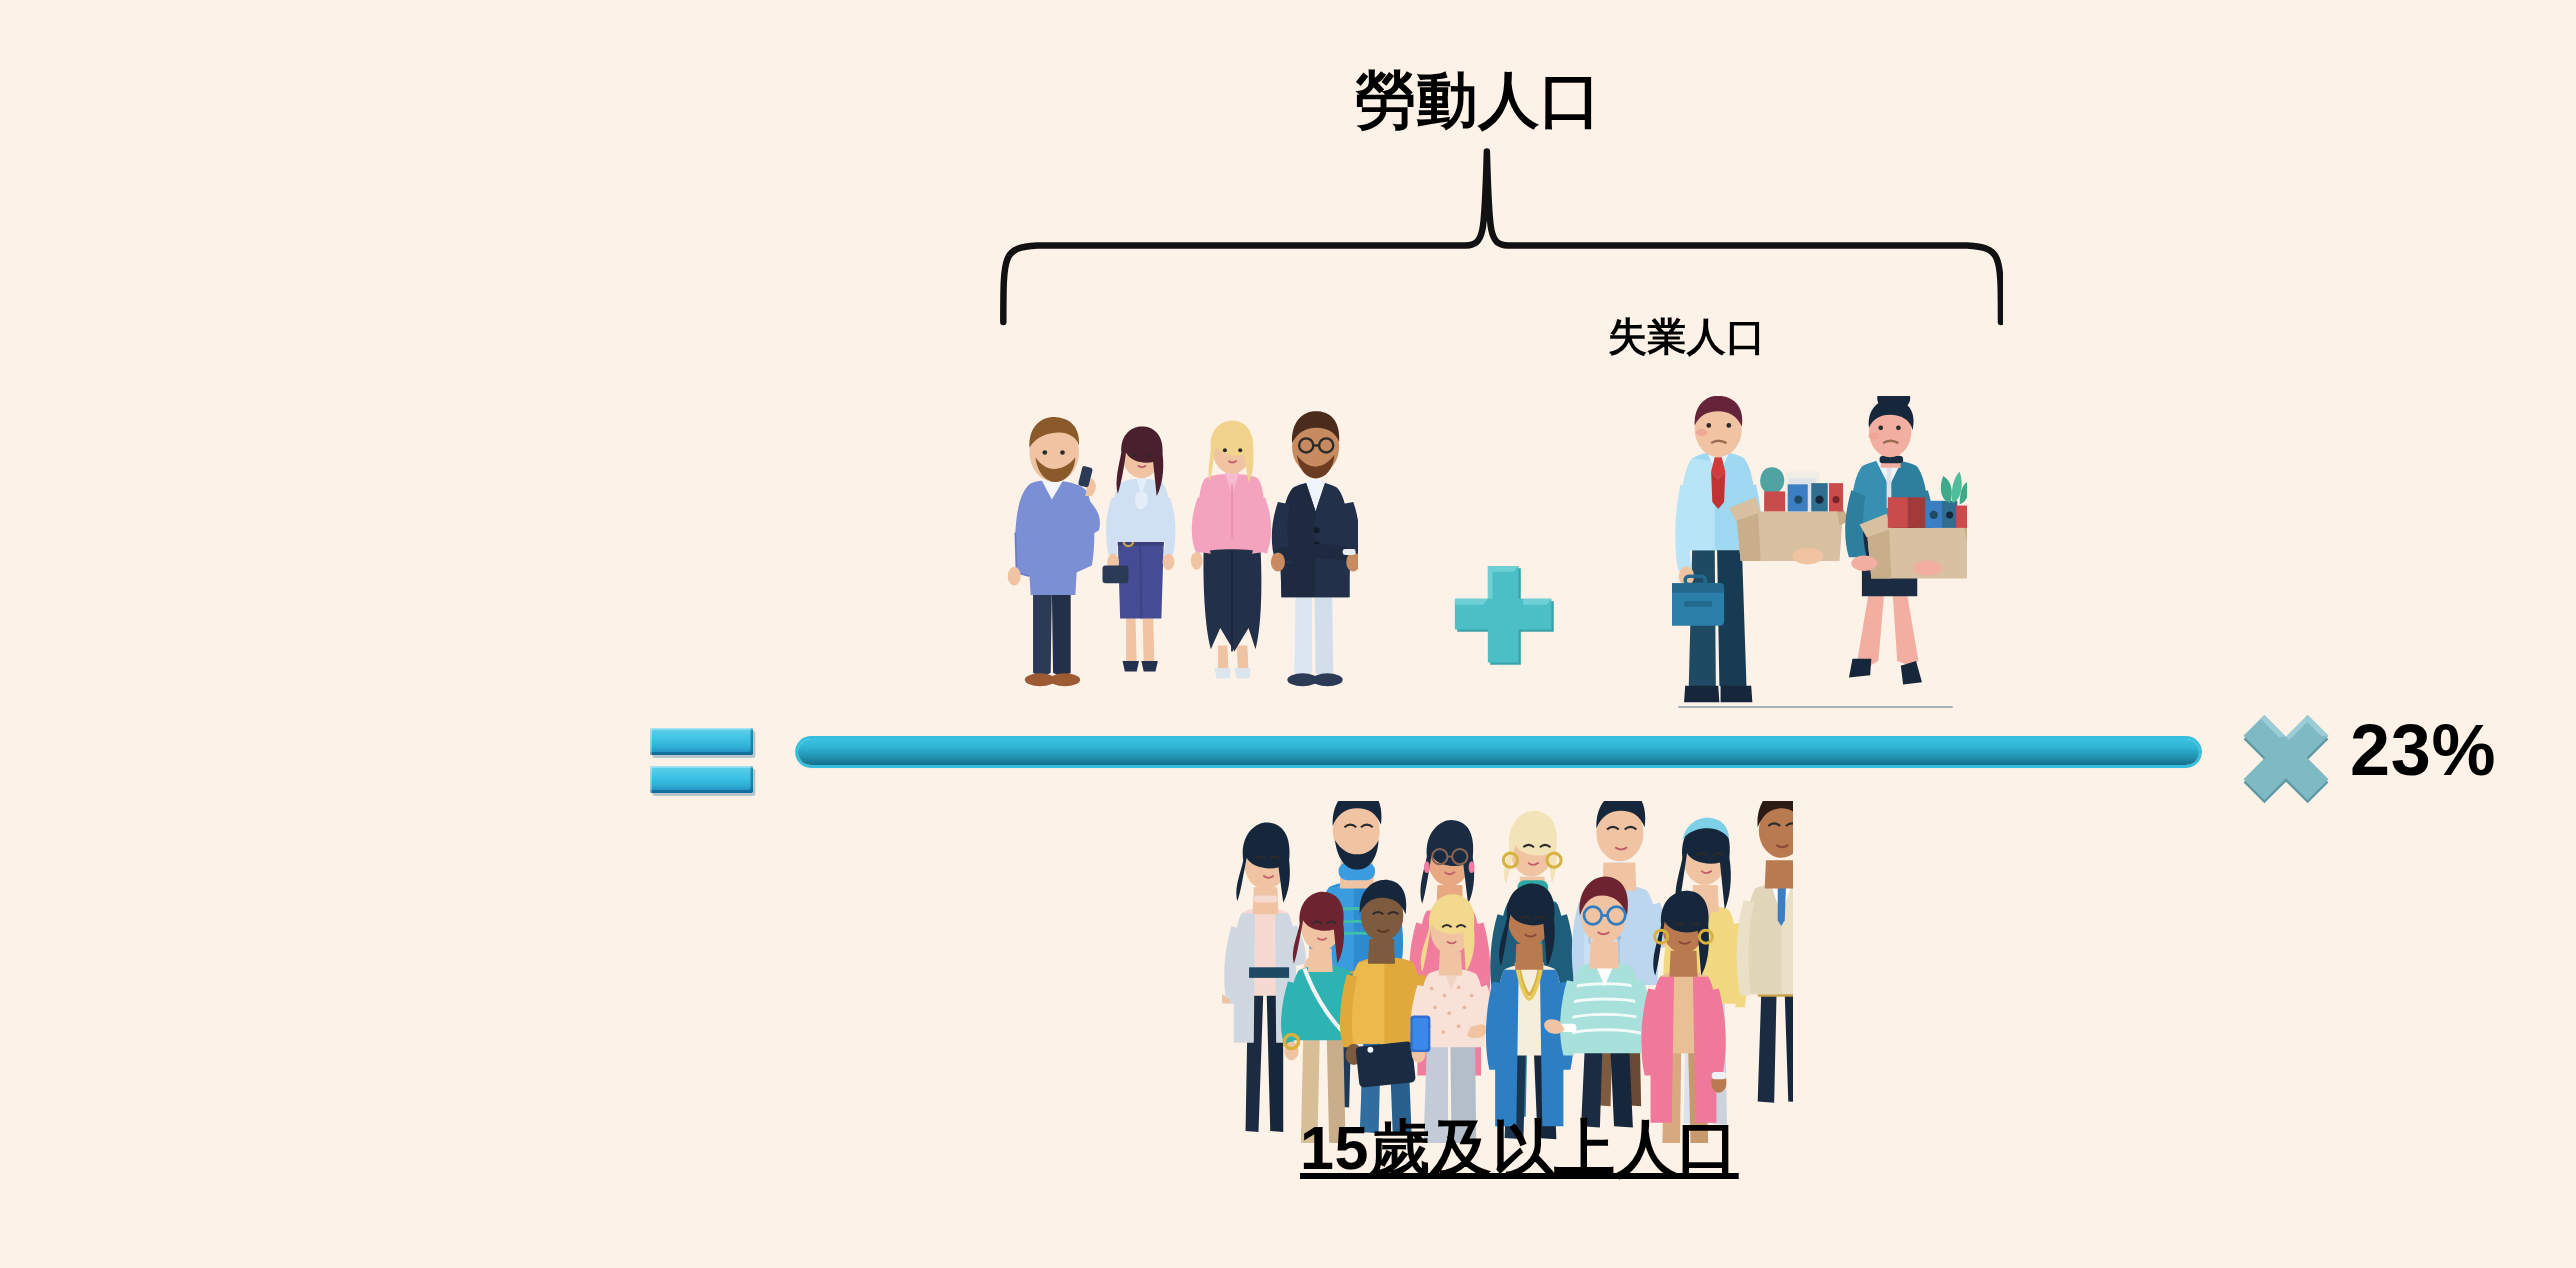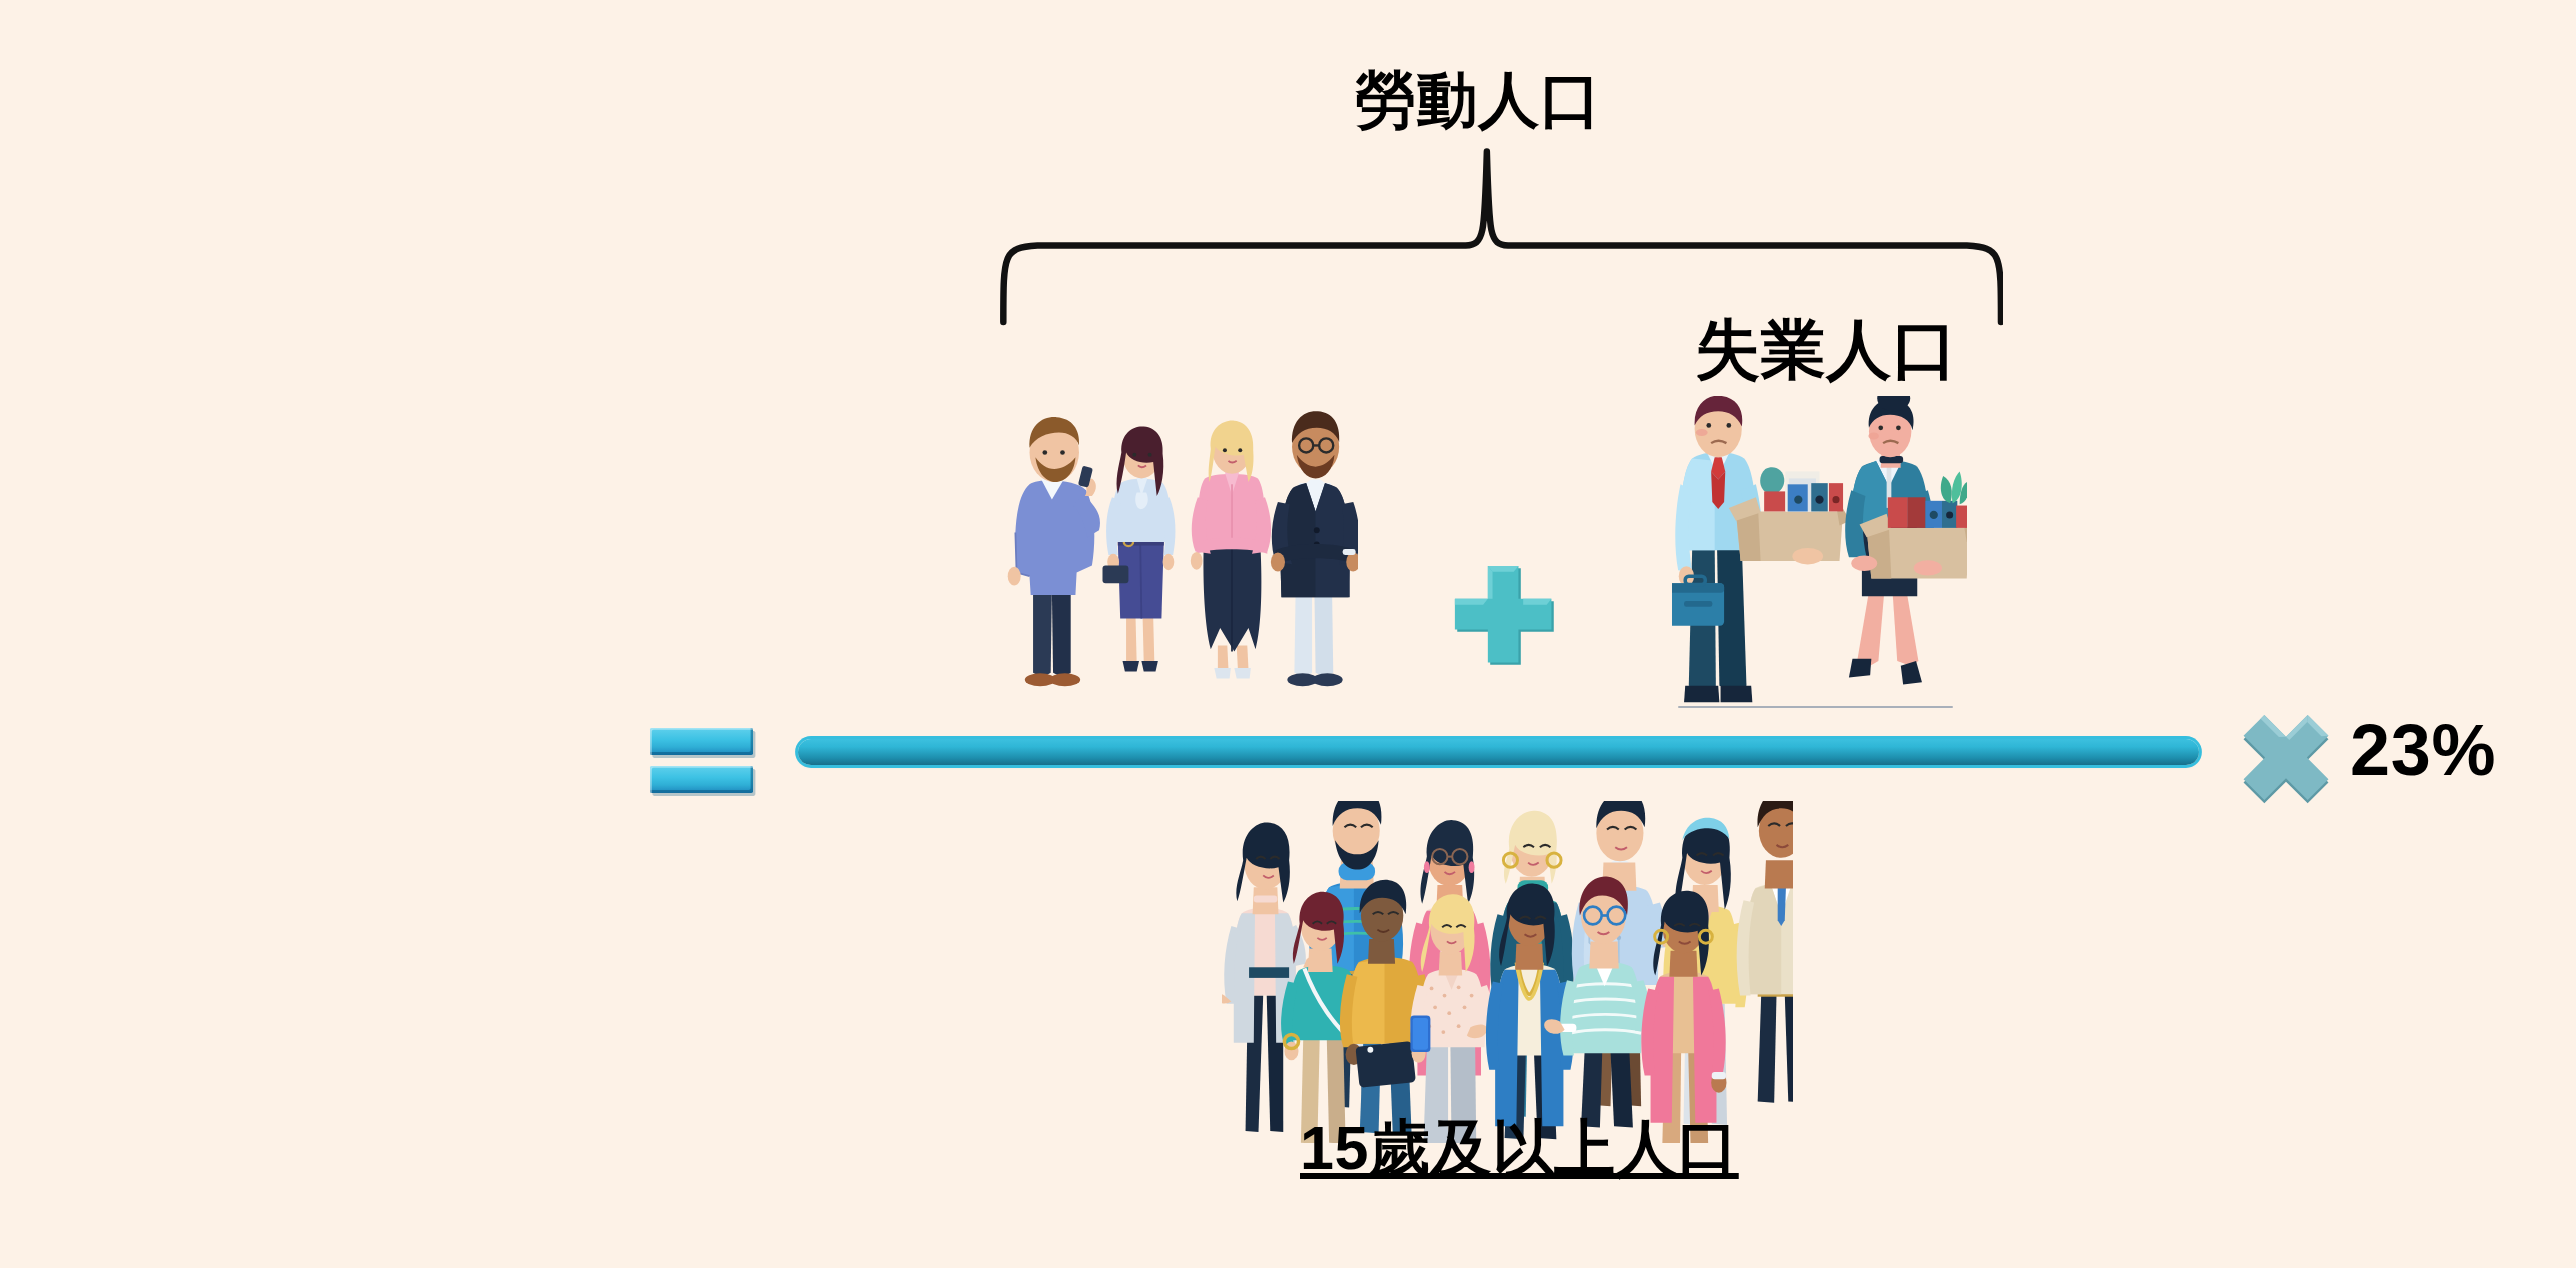--- a/index.html
+++ b/index.html
@@ -22,21 +22,21 @@
 
   
   #label-labour-force{
     left:1355px;top:70px;
     font-size:61px;
     line-height:1.0;
   }
 
   
   #label-employed{ left:1059px;top:317px;font-size:59px;line-height:1.0;}
-  #label-unemployed{ left:1695px;top:317px;font-size:65px;line-height:1.0;}
+  #label-unemployed{ left:1608px;top:317px;font-size:39px;line-height:1.0;}
 
   
   #label-lfpr{
     left:11.8px;top:695px;
     font-size:75px;
     line-height:1.0;
   }
 
   
   #label-hundred{

